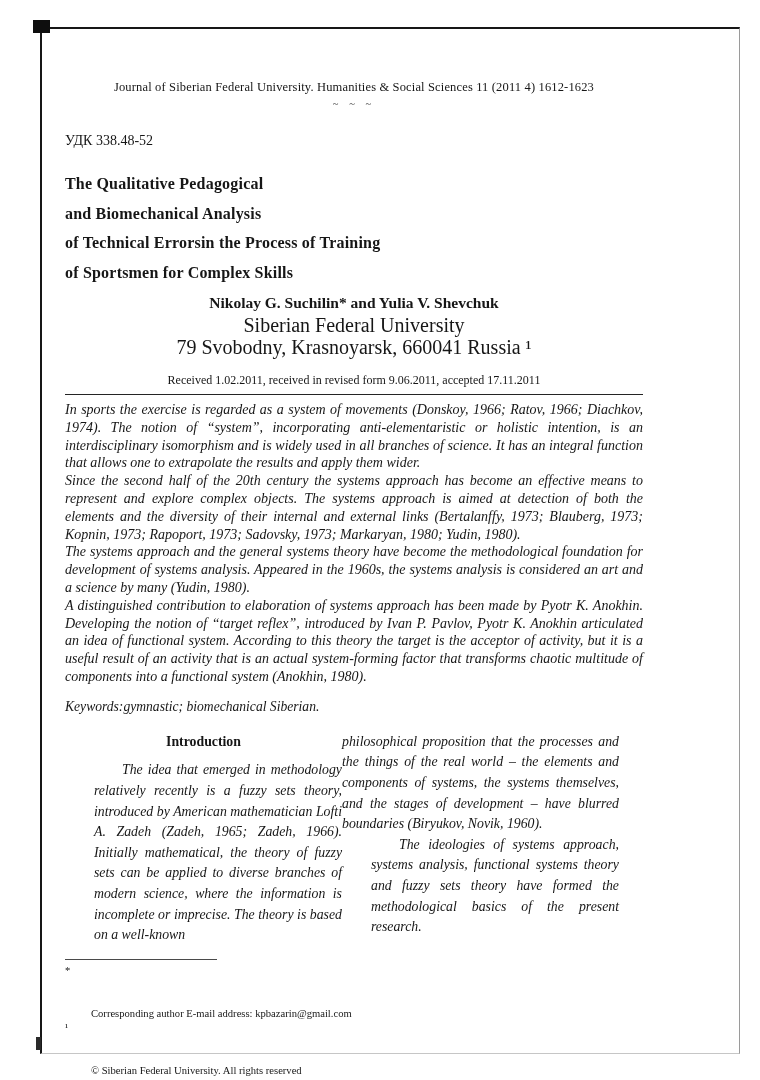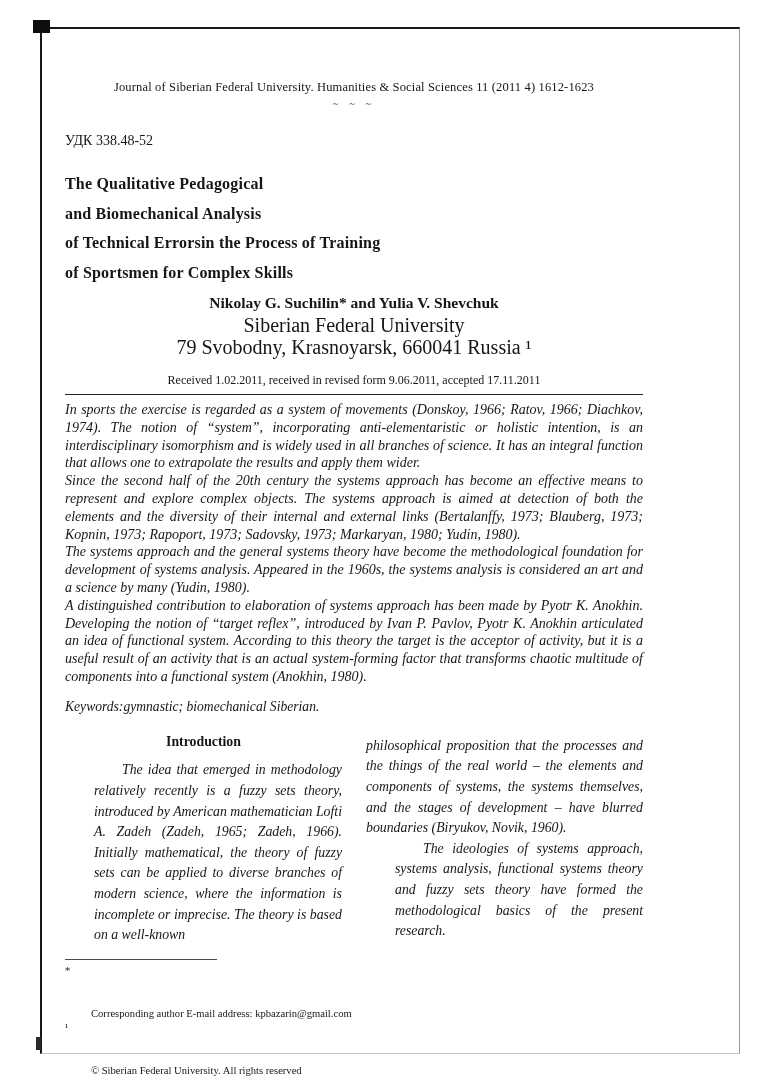--- a/index.html
+++ b/index.html
@@ -118,22 +118,20 @@
 
   .keywords {
     margin-top: 13px;
     font-style: italic;
     font-size: 13.6px;
   }
 
   .columns {
     margin-top: 17px;
     display: flex;
-    gap: 24px;
-    align-items: center;
   }
   .col {
     width: 277px;
     font-size: 13.8px;
     line-height: 20.6px;
     text-align: justify;
   }
   .section-heading {
     text-align: center;
     font-weight: bold;

